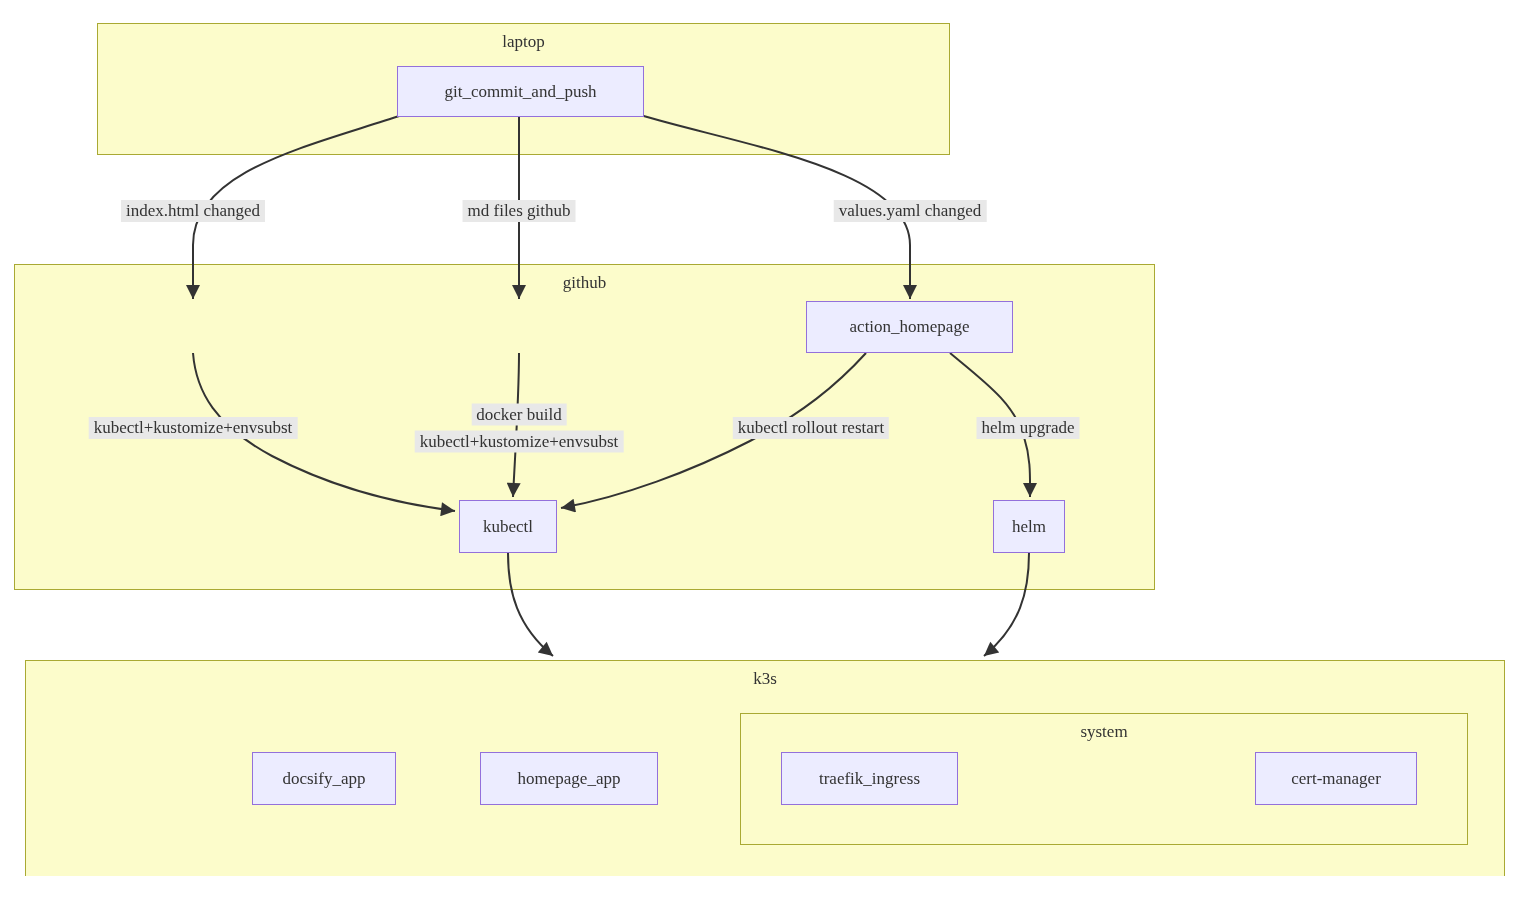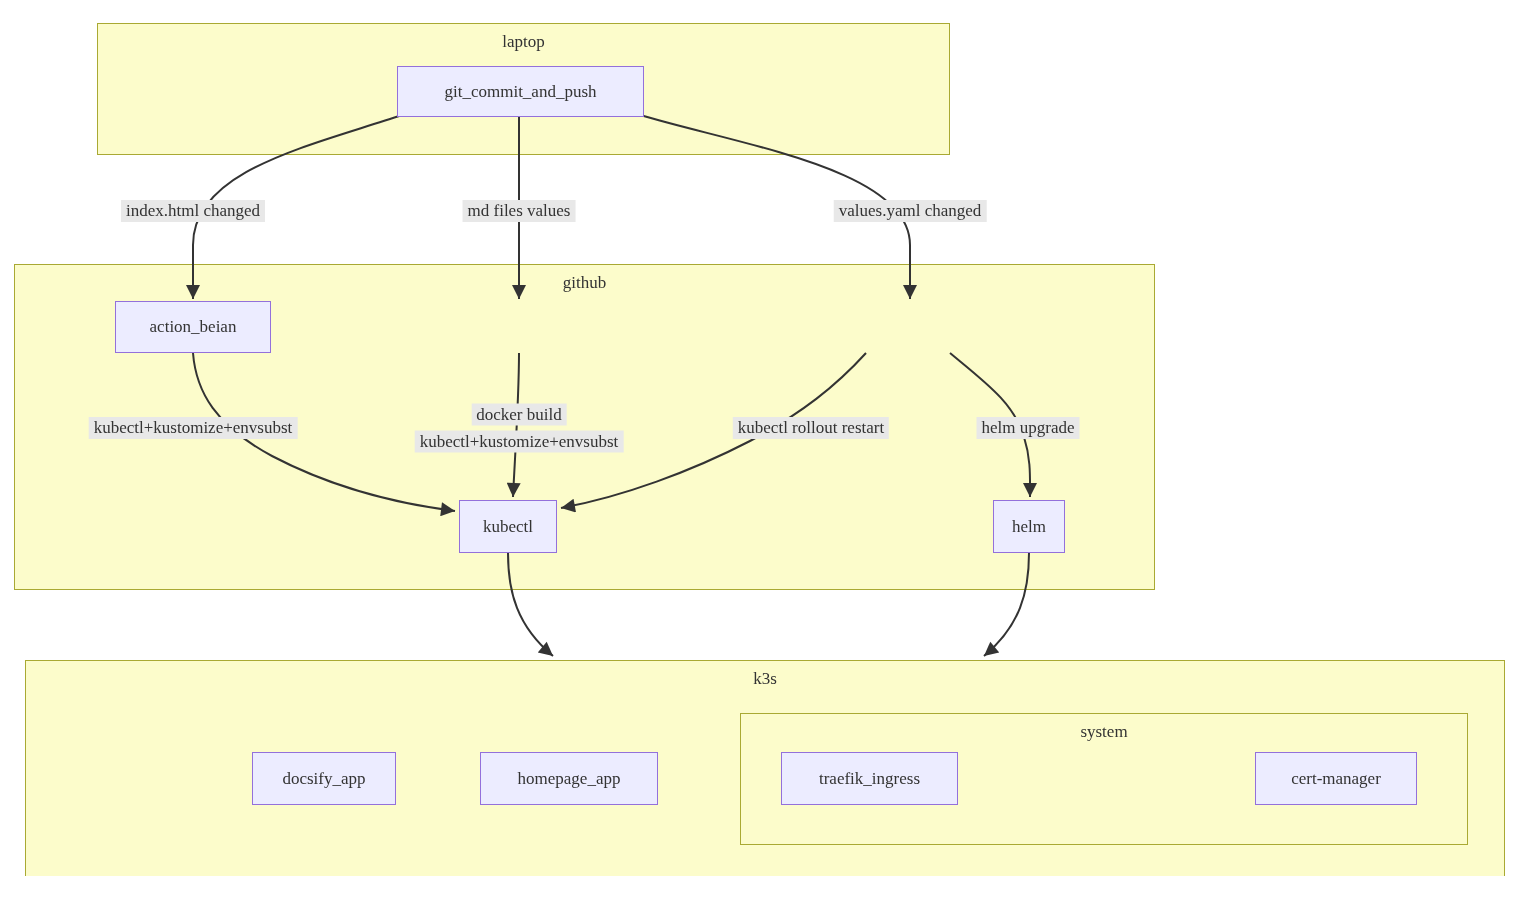--- a/index.html
+++ b/index.html
@@ -81,40 +81,40 @@
     <path class="edge" d="M 193 353 C 196 392, 216 426, 272 456 C 333 488, 400 504, 455 511" marker-end="url(#arrow)"></path>
     <path class="edge" d="M 519 353 C 519 398, 515 455, 513 497" marker-end="url(#arrow)"></path>
     <path class="edge" d="M 866 353 C 836 386, 802 413, 750 441 C 692 471, 622 497, 561 508" marker-end="url(#arrow)"></path>
     <path class="edge" d="M 950 353 C 986 383, 1014 403, 1024 437 C 1031 459, 1030 477, 1030 497" marker-end="url(#arrow)"></path>
     <path class="edge" d="M 508 553 C 508 592, 517 626, 553 656" marker-end="url(#arrow)"></path>
     <path class="edge" d="M 1029 553 C 1029 592, 1020 626, 984 656" marker-end="url(#arrow)"></path>
   </svg>
 
   <div class="edge-label" style="left:193px; top:211px;">index.html changed</div>
 
-  <div class="edge-label" style="left:519px; top:211px;">md files values</div>
+  <div class="edge-label" style="left:519px; top:211px;">md files github</div>
 
   <div class="edge-label" style="left:910px; top:211px;">values.yaml changed</div>
 
   <div class="edge-label" style="left:193px; top:428px;">kubectl+kustomize+envsubst</div>
 
   <div class="edge-label two-line" style="left:519px; top:428px;">
     <span>docker build</span>
     <span>kubectl+kustomize+envsubst</span>
   </div>
 
   <div class="edge-label" style="left:811px; top:428px;">kubectl rollout restart</div>
 
   <div class="edge-label" style="left:1028px; top:428px;text-align:center;">helm upgrade</div>
 
   <div class="node" style="left:397px; top:66px; width:247px; height:51px;">git_commit_and_push</div>
 
-  <div class="node" style="left:115px; top:301px; width:156px; height:52px;">action_beian</div>
 
 
+  <div class="node" style="left:806px; top:301px; width:207px; height:52px;">action_homepage</div>
 
   <div class="node" style="left:459px; top:500px; width:98px; height:53px;">kubectl</div>
 
   <div class="node" style="left:993px; top:500px; width:72px; height:53px;">helm</div>
 
 
   <div class="node" style="left:252px; top:752px; width:144px; height:53px;">docsify_app</div>
 
   <div class="node" style="left:480px; top:752px; width:178px; height:53px;">homepage_app</div>
 

